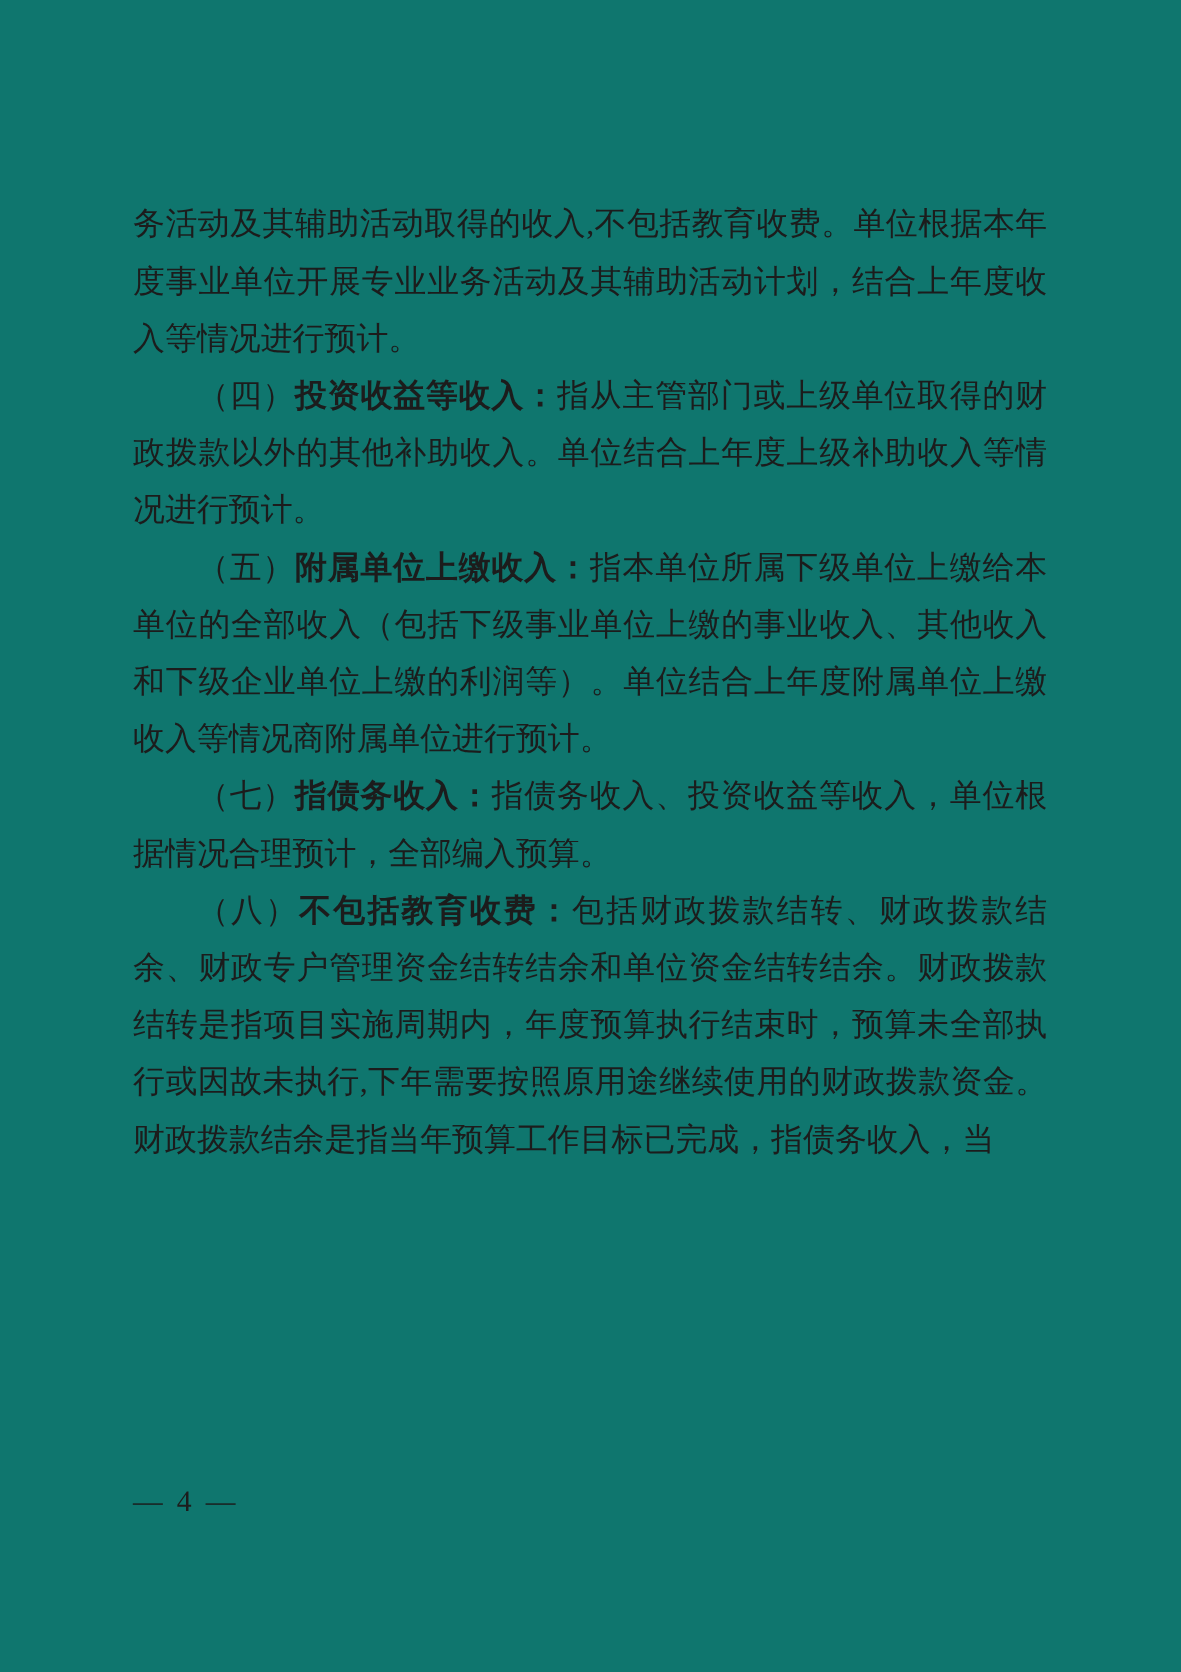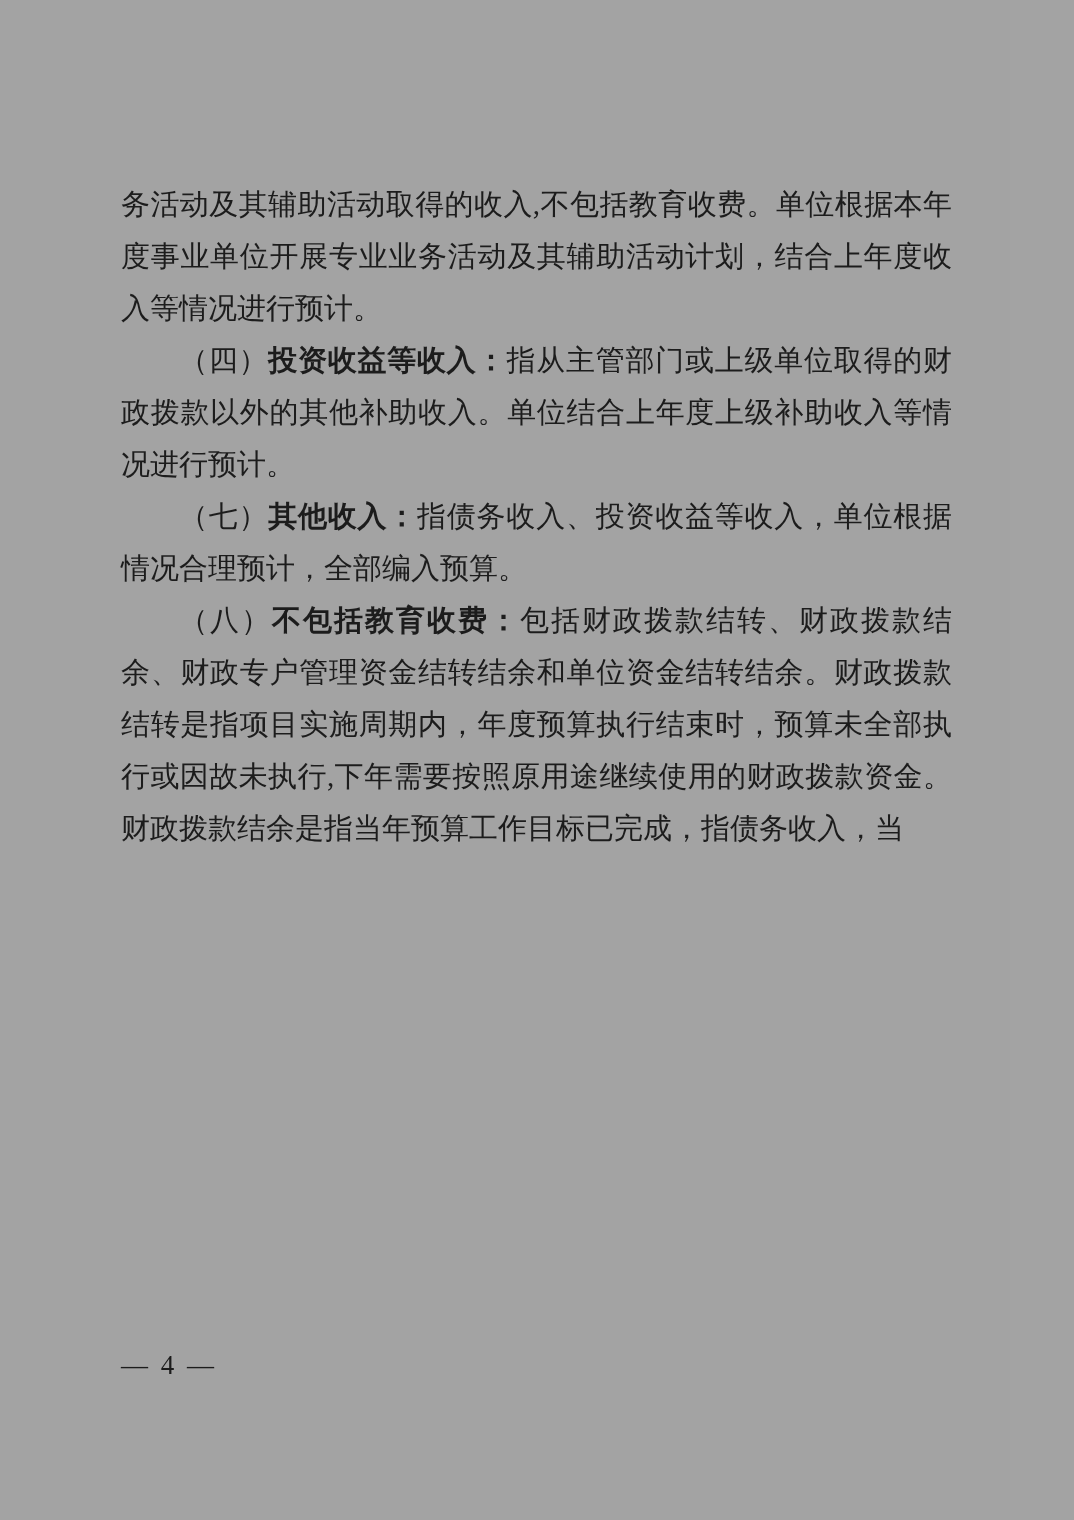--- a/index.html
+++ b/index.html
@@ -4,21 +4,21 @@
 <style>
   html, body {
     margin: 0;
     padding: 0;
     background: #ffffff;
   }
   .page {
     position: relative;
     width: 1074px;
     height: 1520px;
-    background: #a3a3a3;
+    background: #0f766e;
     font-family: "Liberation Serif", "DejaVu Serif", serif;
     color: #1c1c1c;
     overflow: hidden;
   }
   .content {
     position: absolute;
     left: 121px;
     top: 178px;
     width: 831px;
     text-align: justify;
@@ -44,19 +44,20 @@
     white-space: nowrap;
   }
 </style>
 </head>
 <body>
 
 <div class="page">
   <div class="content" id="document-body">
       <p class="para"><span>务活动及其辅助活动取得的收入,不包括教育收费。单位根据本年度事业单位开展专业业务活动及其辅助活动计划，结合上年度收入等情况进行预计。</span></p>
       <p class="para indent"><span>（四）</span><span class="term">投资收益等收入：</span><span>指从主管部门或上级单位取得的财政拨款以外的其他补助收入。单位结合上年度上级补助收入等情况进行预计。</span></p>
-      <p class="para indent"><span>（七）</span><span class="term">其他收入：</span><span>指债务收入、投资收益等收入，单位根据情况合理预计，全部编入预算。</span></p>
+      <p class="para indent"><span>（五）</span><span class="term">附属单位上缴收入：</span><span>指本单位所属下级单位上缴给本单位的全部收入（包括下级事业单位上缴的事业收入、其他收入和下级企业单位上缴的利润等）。单位结合上年度附属单位上缴收入等情况商附属单位进行预计。</span></p>
+      <p class="para indent"><span>（七）</span><span class="term">指债务收入：</span><span>指债务收入、投资收益等收入，单位根据情况合理预计，全部编入预算。</span></p>
       <p class="para indent"><span>（八）</span><span class="term">不包括教育收费：</span><span>包括财政拨款结转、财政拨款结余、财政专户管理资金结转结余和单位资金结转结余。财政拨款结转是指项目实施周期内，年度预算执行结束时，预算未全部执行或因故未执行,下年需要按照原用途继续使用的财政拨款资金。财政拨款结余是指当年预算工作目标已完成，指债务收入，当</span></p>
     </div>
   <div class="footer">
     <span>— 4 —</span>
   </div>
 </div>
 
 </body></html>

